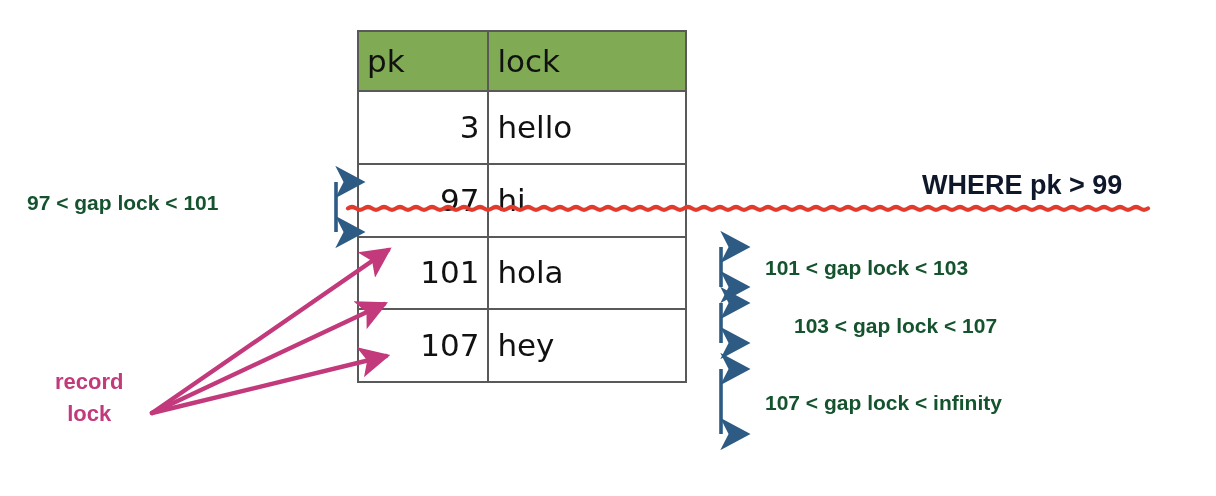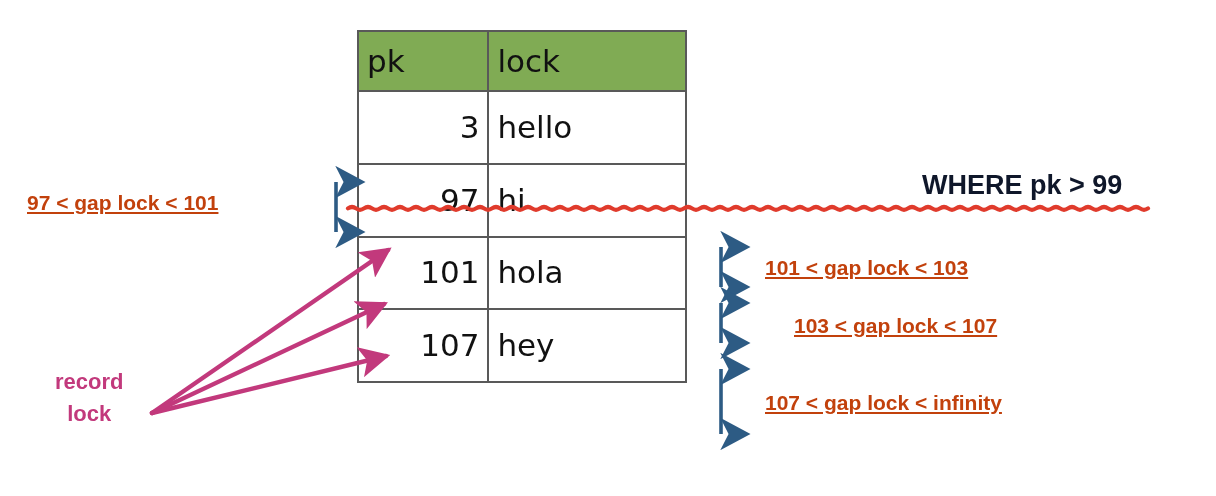--- a/index.html
+++ b/index.html
@@ -55,21 +55,21 @@
   }
 
   
   .lbl {
     position: absolute;
     font-family: "Liberation Sans", sans-serif;
     font-weight: bold;
     white-space: nowrap;
     line-height: 1;
   }
-  .lbl-blue { color: #c2410c; font-size: 21px; text-decoration: underline; }
+  .lbl-blue { color: #14532d; font-size: 21px; }
   .lbl-red  { color: #0f172a; font-size: 27px; margin-top: 8px; }
   .lbl-pink { color: #c2397c; font-size: 22px; }
 
   #where-label { left: 922px; top: 164px; }
   #gap-left-label { left: 27px; top: 192px; }
   #gap-r1-label { left: 765px; top: 257px; }
   #gap-r2-label { left: 794px; top: 315px; }
   #gap-r3-label { left: 765px; top: 392px; }
 
   #record-lock-label {

